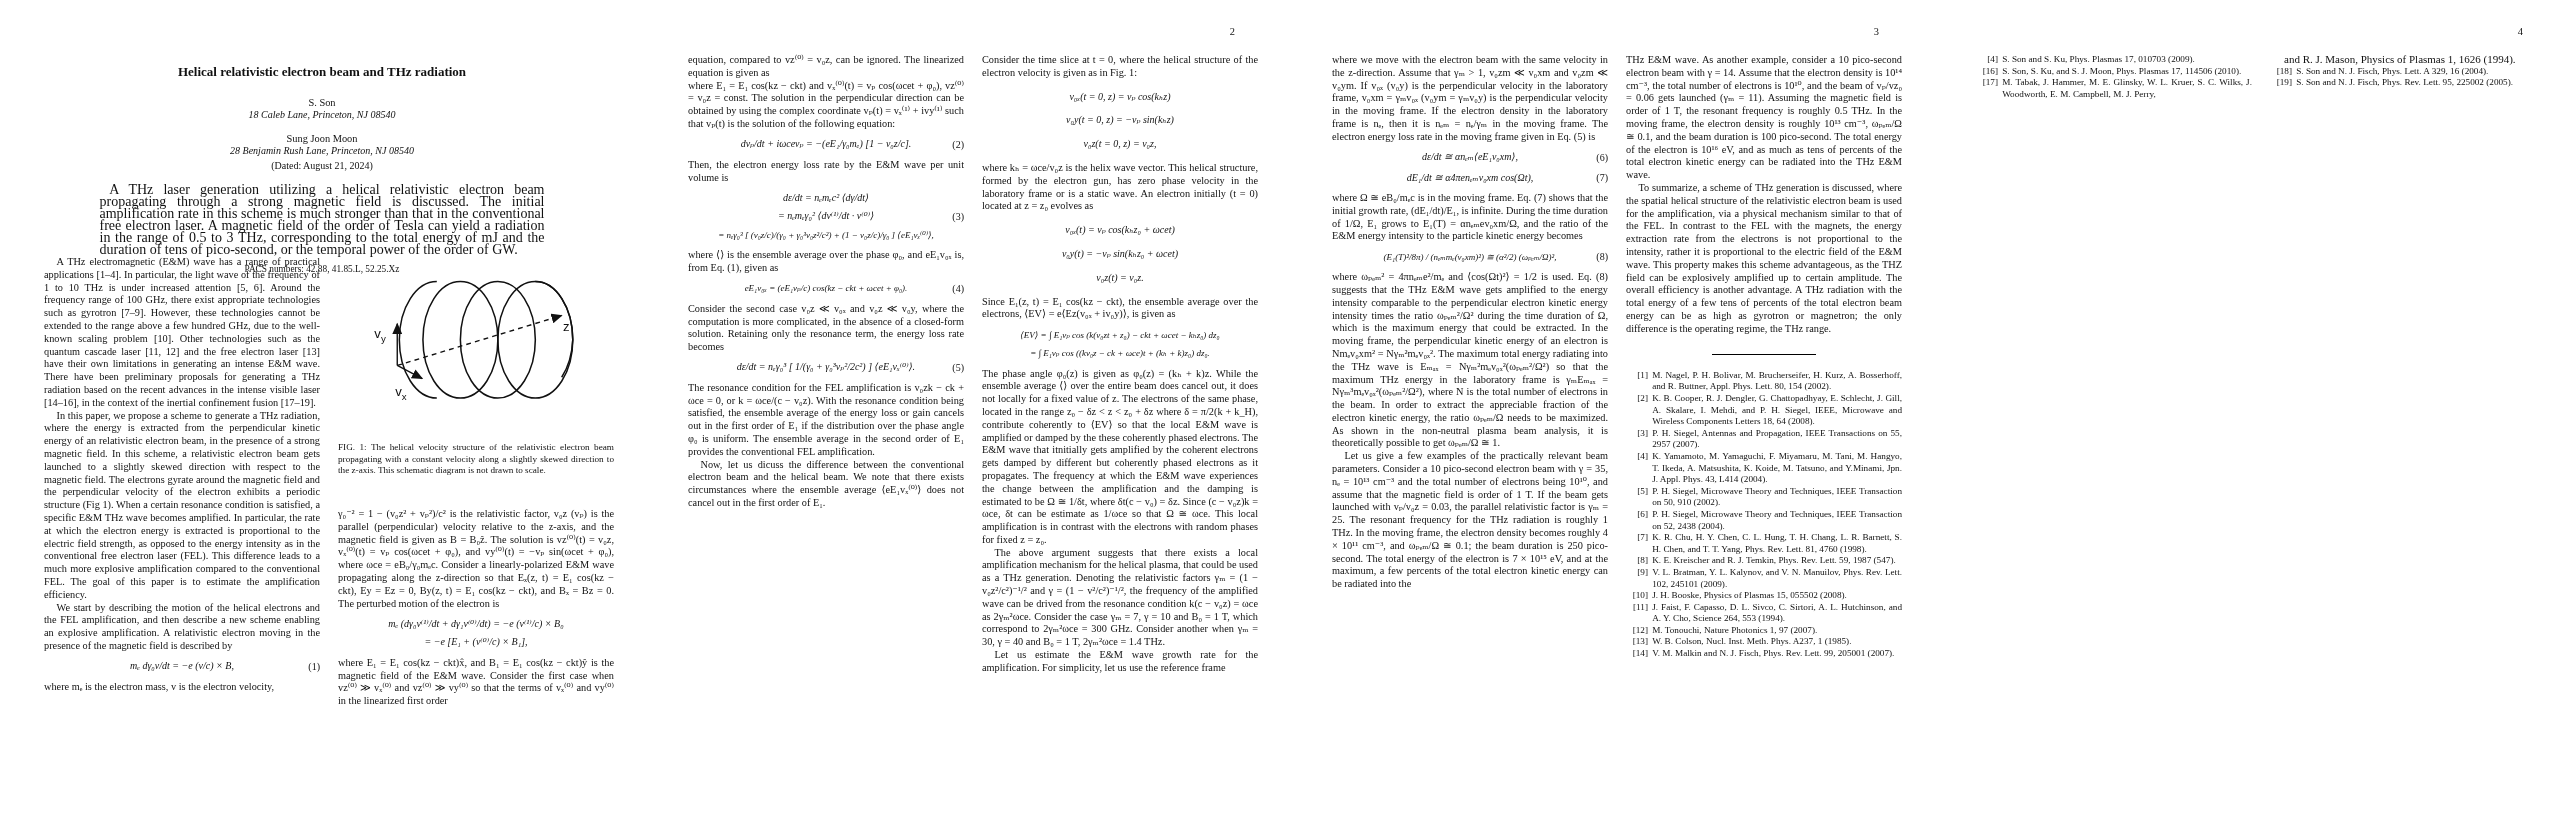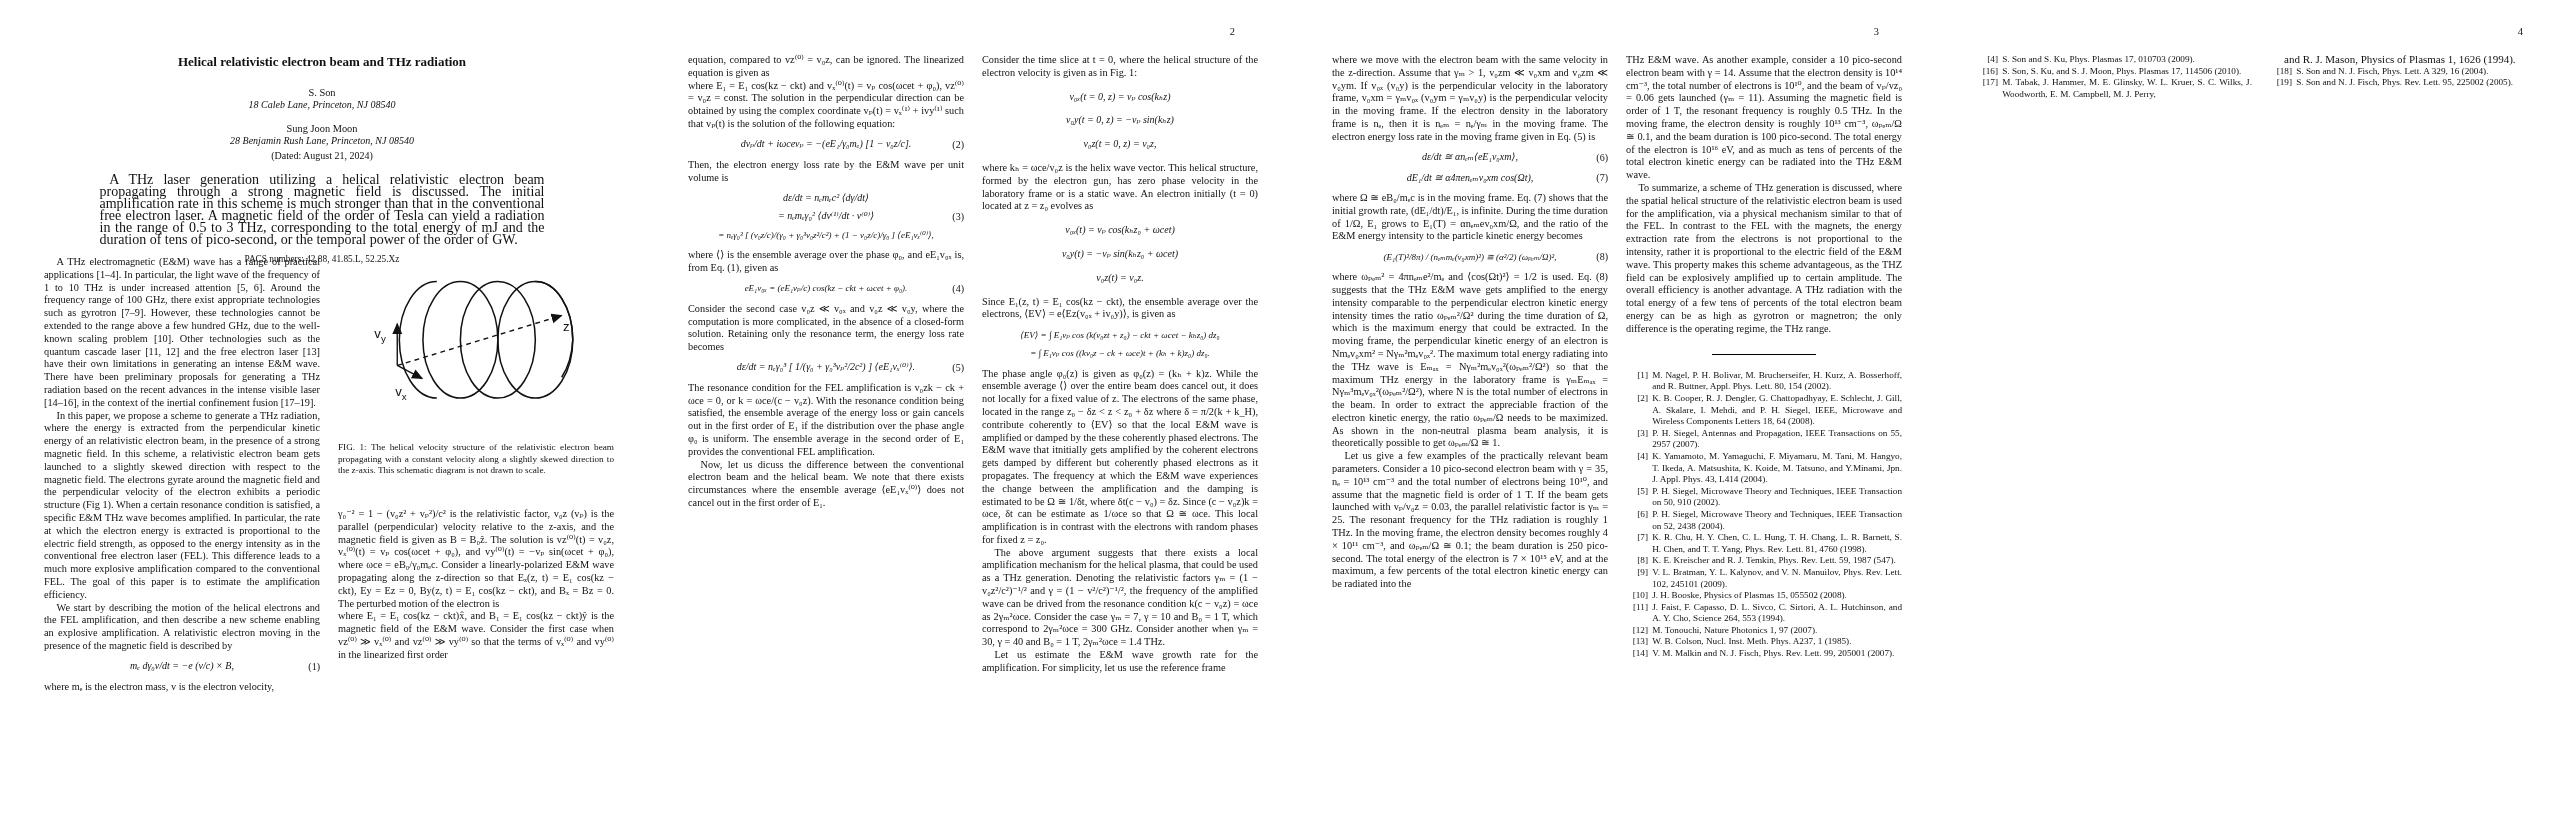--- a/index.html
+++ b/index.html
@@ -11,21 +11,21 @@
   }
   .page { position:absolute; top:0; width:644px; height:834px; background:#ffffff; overflow:hidden; }
   .stamp {
     position:absolute; top:429px; left:23.6px;
     transform:translate(-50%,-50%) rotate(-90deg);
     white-space:nowrap; font-size:21px; color:#222222;
     word-spacing:4.9px; letter-spacing:0.3px;
   }
   .pnum { position:absolute; top:26.4px; right:53px; font-size:10.4px; }
   
-  .p1head { position:absolute; left:0; top:2px; width:644px; padding-top:52px; text-align:center; }
+  .p1head { position:absolute; left:0; top:12px; width:644px; padding-top:52px; text-align:center; }
   .title { font-size:13px; font-weight:bold; margin-bottom:16.7px; }
   .author { font-size:10.4px; margin-bottom:1.4px; }
   .affil { font-size:10px; font-style:italic; margin-bottom:1.4px; }
   .gap-auth { margin-top:12.5px; }
   .dated { font-size:10px; margin-top:4.2px; }
   .abstract {
     width:445px; margin:12.5px auto 0; text-align:justify;
     font-size:14px; line-height:12px; text-indent:9.7px;
     hyphens:auto;
   }
@@ -102,20 +102,24 @@
         </g>
         <line x1="85" y1="152" x2="322" y2="80" stroke="#111" stroke-width="2" stroke-dasharray="7 6" marker-end="url(#ah)"></line>
         <line x1="85" y1="152" x2="85" y2="92" stroke="#111" stroke-width="2" marker-end="url(#ah)"></line>
         <line x1="85" y1="152" x2="121" y2="171" stroke="#111" stroke-width="2" marker-end="url(#ah)"></line>
         <text class="figlabel" x="52" y="112"><tspan>v</tspan><tspan class="figsub" dy="6">y</tspan></text>
         <text class="figlabel" x="82" y="196"><tspan>v</tspan><tspan class="figsub" dy="6">x</tspan></text>
         <text class="figlabel" x="324" y="103">z</text>
       </svg>
       <div class="figcap">FIG. 1: The helical velocity structure of the relativistic electron beam propagating with a constant velocity along a slightly skewed direction to the z-axis. This schematic diagram is not drawn to scale.</div>
       <p class="noind">γ₀⁻² = 1 − (v₀z² + vₚ²)/c² is the relativistic factor, v₀z (vₚ) is the parallel (perpendicular) velocity relative to the z-axis, and the magnetic field is given as B = B₀ẑ. The solution is vz⁽⁰⁾(t) = v₀z, vₓ⁽⁰⁾(t) = vₚ cos(ωcet + φ₀), and vy⁽⁰⁾(t) = −vₚ sin(ωcet + φ₀), where ωce = eB₀/γ₀mₑc. Consider a linearly-polarized E&amp;M wave propagating along the z-direction so that Eₓ(z, t) = E₁ cos(kz − ckt), Ey = Ez = 0, By(z, t) = E₁ cos(kz − ckt), and Bₓ = Bz = 0. The perturbed motion of the electron is</p>
+      <div class="eqblock">
+        <div class="eqrow">mₑ (dγ₀v⁽¹⁾/dt + dγ₁v⁽⁰⁾/dt) = −e (v⁽¹⁾/c) × B₀</div>
+        <div class="eqrow">= −e [E₁ + (v⁽⁰⁾/c) × B₁],</div>
+      </div>
       <p class="noind">where E₁ = E₁ cos(kz − ckt)x̂, and B₁ = E₁ cos(kz − ckt)ŷ is the magnetic field of the E&amp;M wave. Consider the first case when vz⁽⁰⁾ ≫ vₓ⁽⁰⁾ and vz⁽⁰⁾ ≫ vy⁽⁰⁾ so that the terms of vₓ⁽⁰⁾ and vy⁽⁰⁾ in the linearized first order</p>
     </div>
   </div>
 
   <div class="page" style="left:644px">
     <div class="pnum">2</div>
 
     <div class="col colL" style="top:54px">
       <p class="noind">equation, compared to vz⁽⁰⁾ = v₀z, can be ignored. The linearized equation is given as</p>
       <p class="noind">where E₁ = E₁ cos(kz − ckt) and vₓ⁽⁰⁾(t) = vₚ cos(ωcet + φ₀), vz⁽⁰⁾ = v₀z = const. The solution in the perpendicular direction can be obtained by using the complex coordinate vₚ(t) = vₓ⁽¹⁾ + ivy⁽¹⁾ such that vₚ(t) is the solution of the following equation:</p>

